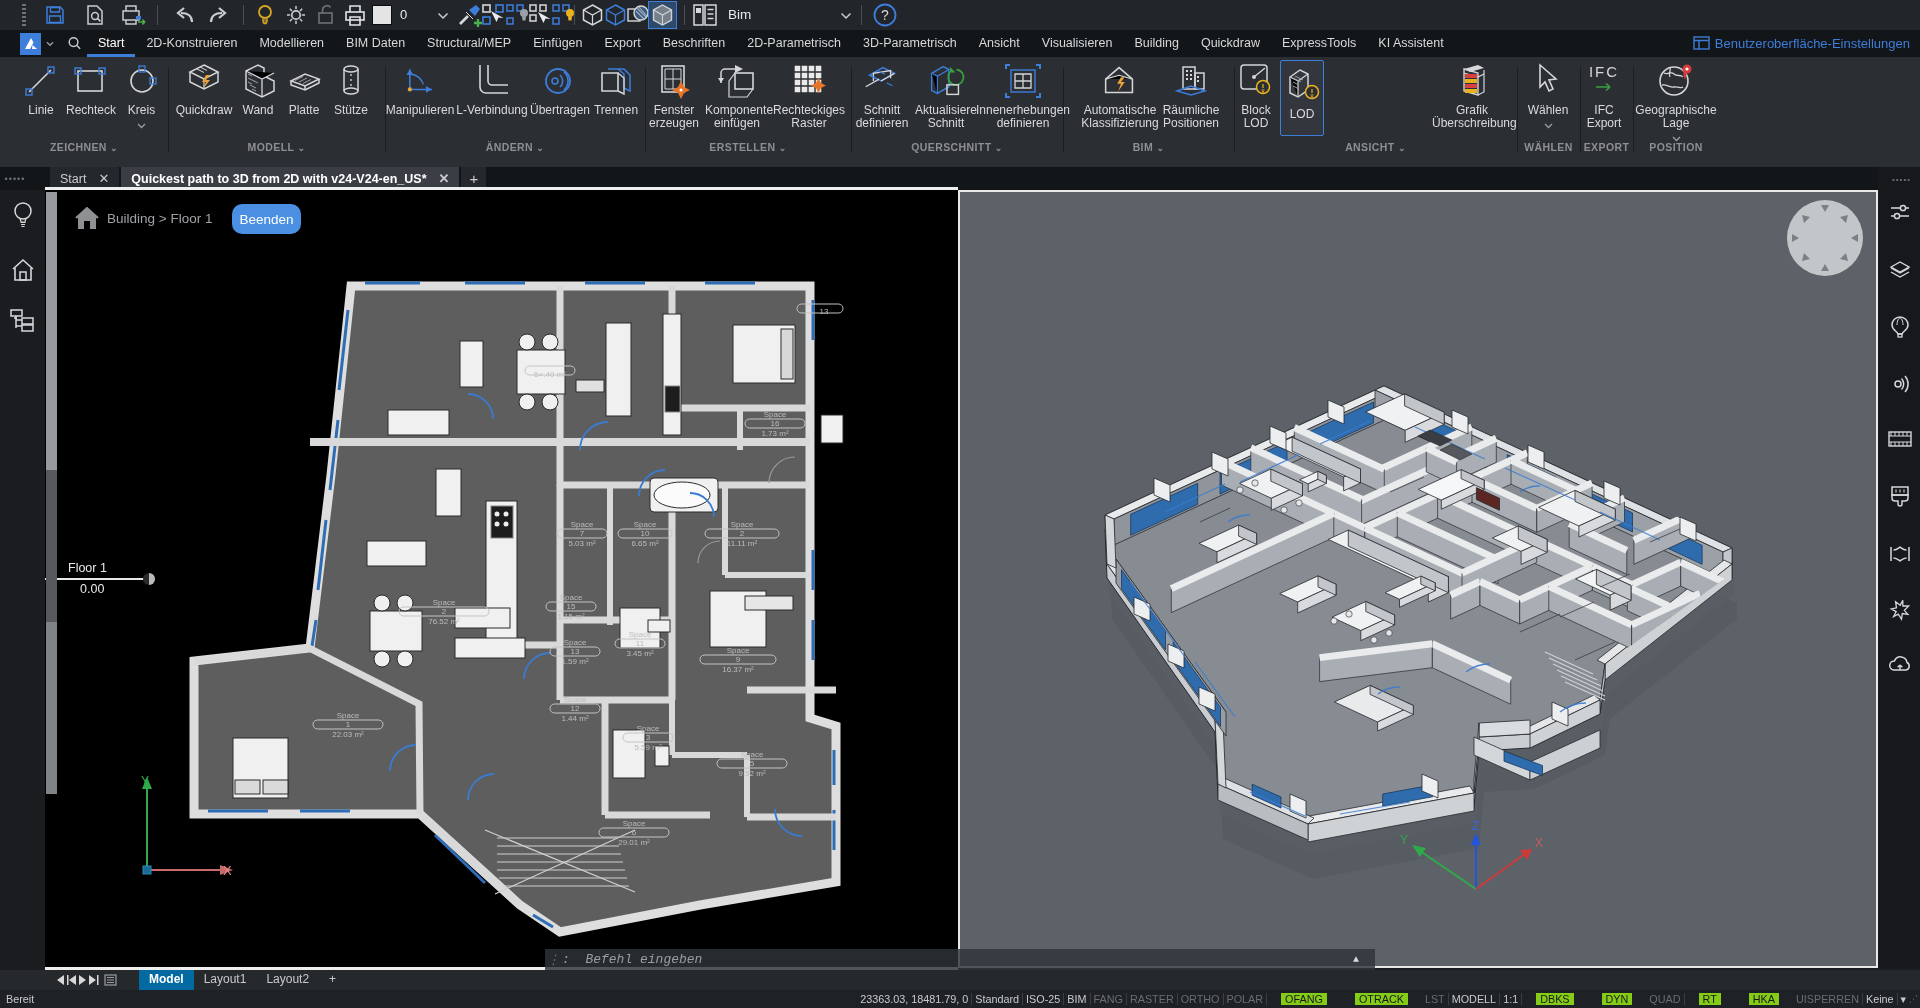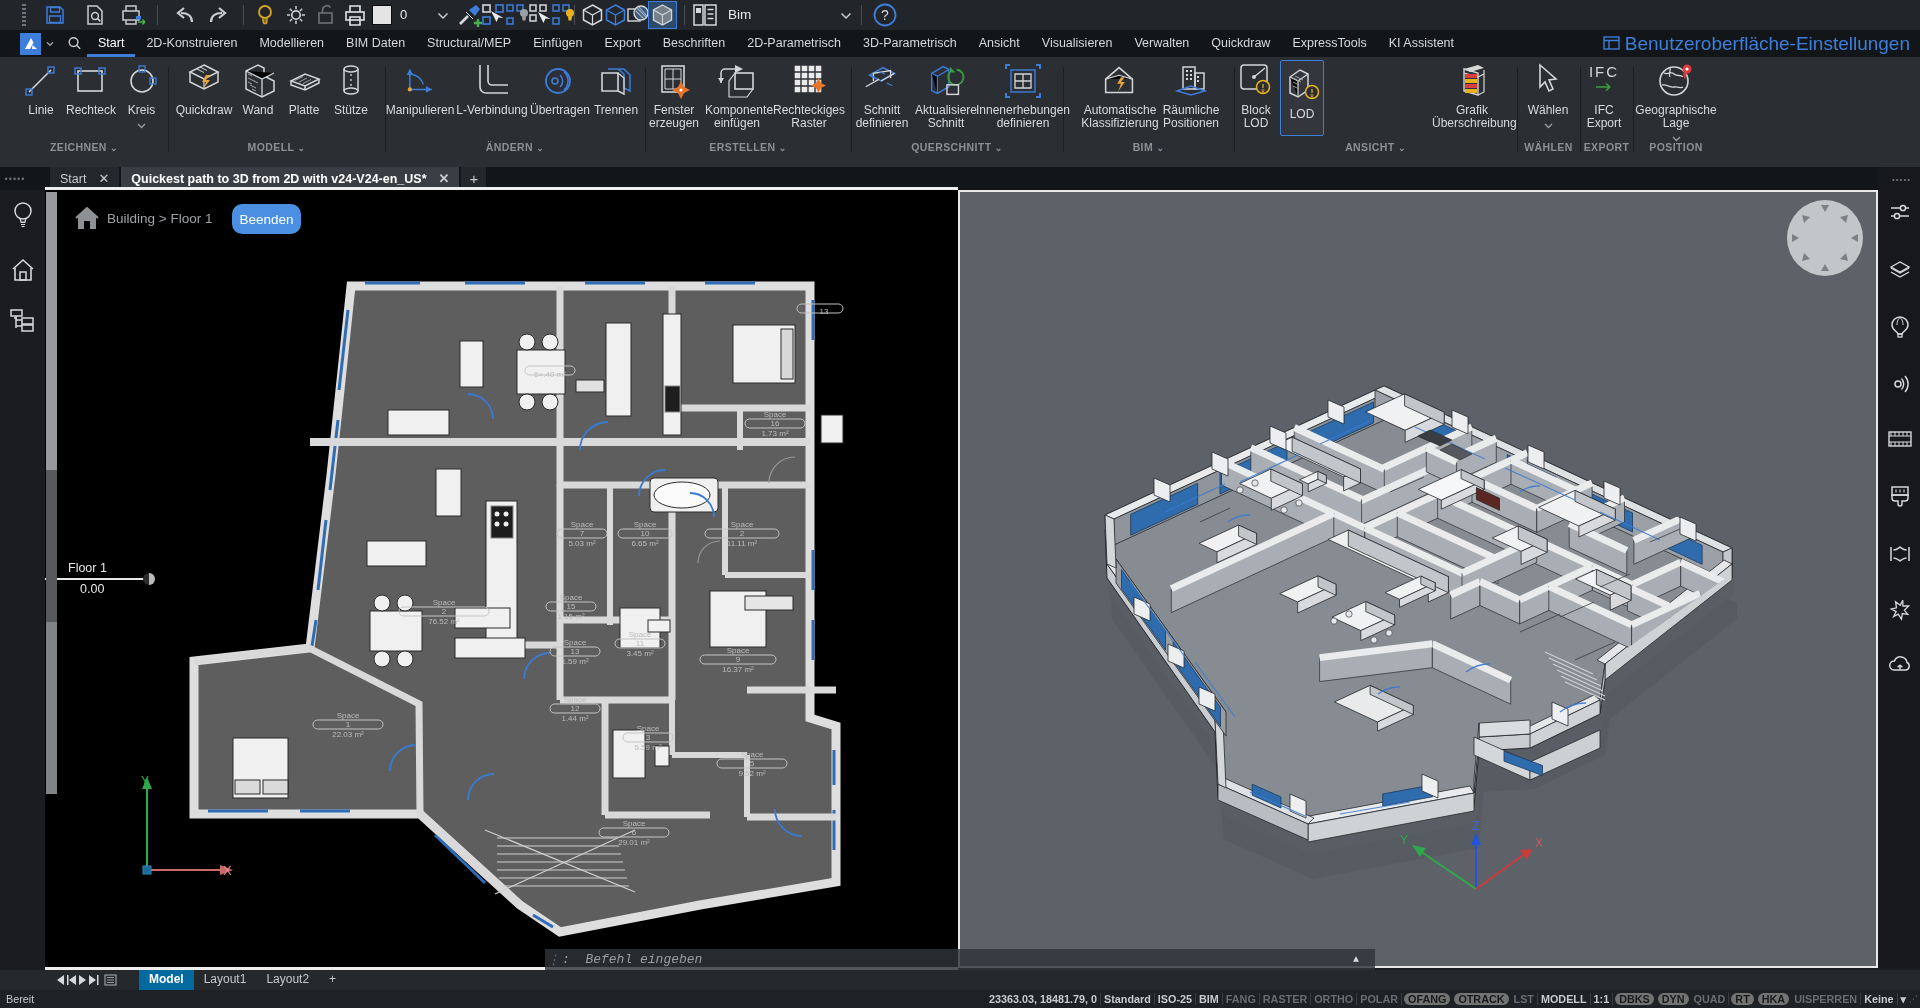--- a/index.html
+++ b/index.html
@@ -34,23 +34,23 @@
 #estrip { left:46px; top:192px; width:11px; height:748px; }
 
 #cmdbar { left:545px; top:949px; width:830px; height:21px; background:rgba(48,52,57,0.82); color:#9a9da1; font-family:"Liberation Mono", monospace; font-style:italic; font-size:13px; display:flex; align-items:center; }
 
 #ltabs { left:0; top:970px; width:1920px; height:20px; background:#26292c; display:flex; align-items:center; color:#c6c8cb; font-size:12px; }
 #ltabs .lt { padding:0 10px; height:20px; line-height:19px; }
 #ltabs .lt.active { background:#0369a1; color:#fff; font-weight:bold; }
 
 #sbar { left:0; top:990px; width:1920px; height:18px; background:#1e2125; color:#c9cbce; font-size:10.8px; display:flex; align-items:center; }
 #sbar .sright { margin-left:auto; display:flex; align-items:center; height:18px; }
-#sbar .si { padding:0 3px; border-right:1px solid #3a3d41; white-space:nowrap;font-weight:bold; }
+#sbar .si { padding:0 3px; border-right:1px solid #3a3d41; white-space:nowrap; }
 #sbar .dim { color:#6a6d71; }
-#sbar .on { background:#737373; color:#17191c; margin:1px 2px; padding:0 4px; border-right:none; border-radius:6px; }
+#sbar .on { background:#84cc16; color:#17191c; margin:1px 14px; padding:0 4px; border-right:none; border-radius:0; }
 </style>
 </head>
 <body>
 <div id="app">
   <div id="qat" class="abs">
     <div style="position:absolute;left:22px;top:4px;width:4px;height:22px;border-left:2px dotted #6f7276;border-right:2px dotted #6f7276;"></div>
     <svg style="position:absolute;left:44px;top:4px;" width="22" height="22" viewBox="0 0 22 22">
         <path d="M3 3h13l3 3v13H3z" fill="none" stroke="#3d7edb" stroke-width="1.5"></path>
         <path d="M6.5 3.5h9v4.5h-9zM5.5 12h11v6.5h-11z" fill="none" stroke="#3d7edb" stroke-width="1.3"></path>
       </svg>
@@ -184,25 +184,25 @@
     <div class="tab">Modellieren</div>
     <div class="tab">BIM Daten</div>
     <div class="tab">Structural/MEP</div>
     <div class="tab">Einfügen</div>
     <div class="tab">Export</div>
     <div class="tab">Beschriften</div>
     <div class="tab">2D-Parametrisch</div>
     <div class="tab">3D-Parametrisch</div>
     <div class="tab">Ansicht</div>
     <div class="tab">Visualisieren</div>
-    <div class="tab">Verwalten</div>
+    <div class="tab">Building</div>
     <div class="tab">Quickdraw</div>
     <div class="tab">ExpressTools</div>
     <div class="tab">KI Assistent</div>
-    <div style="margin-left:auto;display:flex;align-items:center;color:#3d7edb;font-size:19px;padding-right:10px;">
+    <div style="margin-left:auto;display:flex;align-items:center;color:#3d7edb;font-size:13px;padding-right:10px;">
       <svg width="17" height="15" viewBox="0 0 17 15" style="margin-right:5px;">
           <rect x="1" y="1" width="15" height="12" fill="none" stroke="#3d7edb" stroke-width="1.4"></rect>
           <path d="M1 4.5h15M6 4.5V13" stroke="#3d7edb" stroke-width="1.4"></path>
         </svg>
       Benutzeroberfläche-Einstellungen
     </div>
   </div>
   <div id="ribbon" class="abs">
 
     <div class="rbtn" style="left:16px;width:50px;"><div class="ic">

